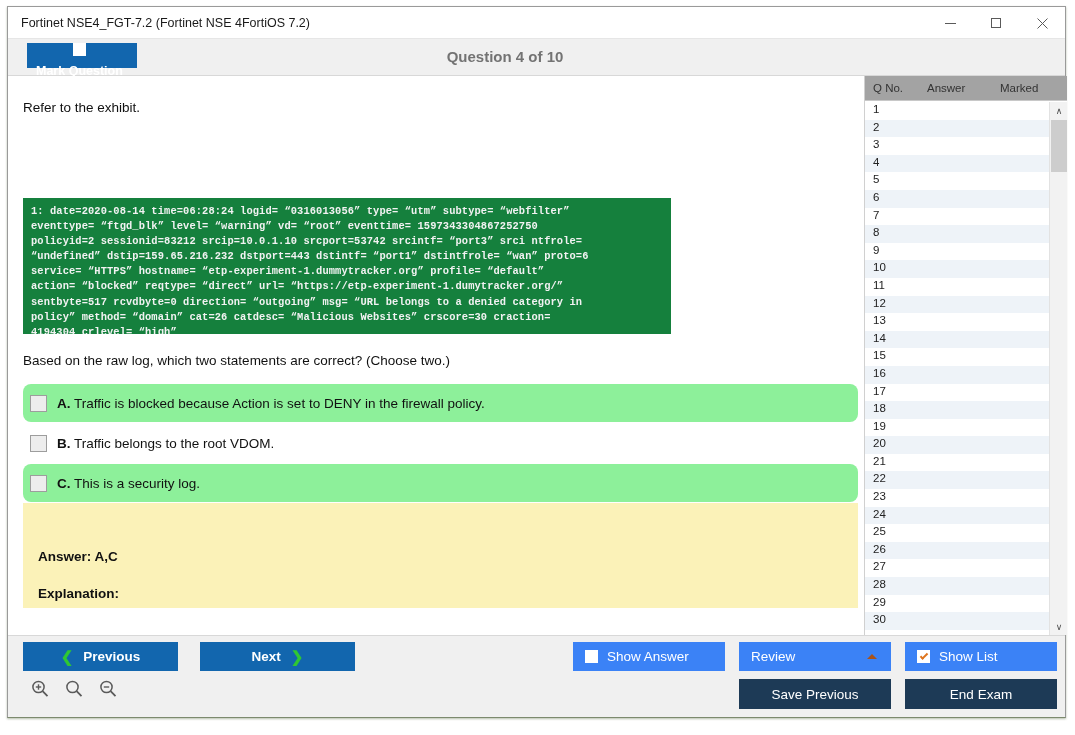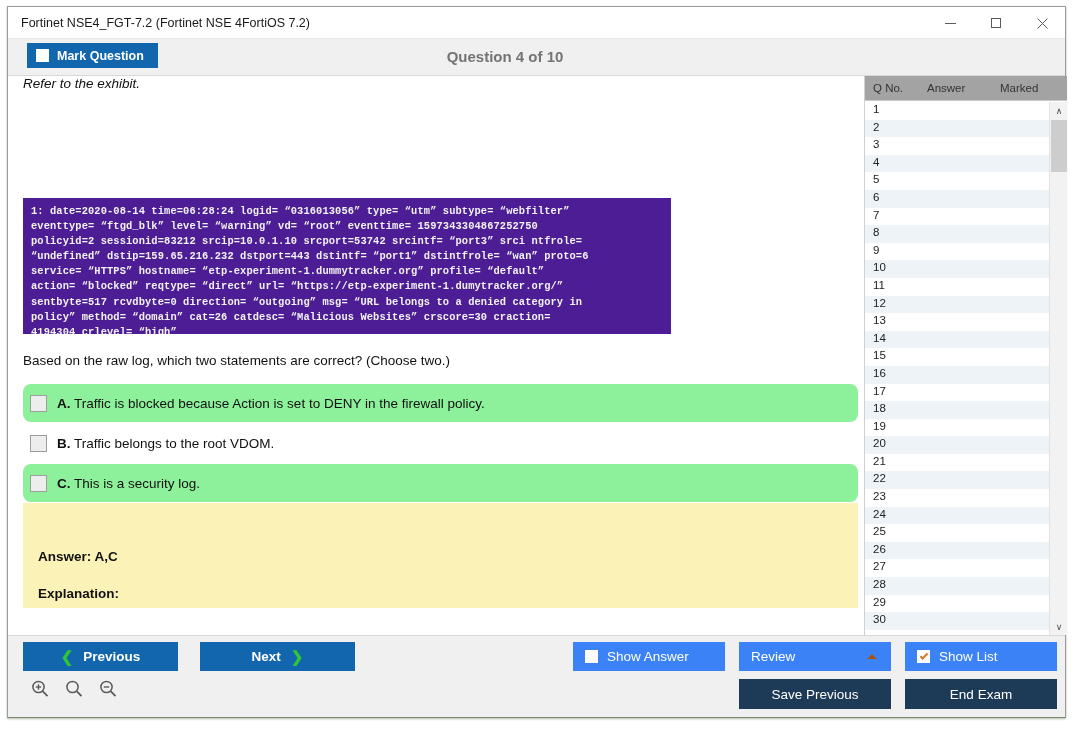--- a/index.html
+++ b/index.html
@@ -73,20 +73,21 @@
     background: #1266ae;
     color: #ffffff;
     border: none;
     display: flex;
     align-items: center;
     gap: 8px;
     font-size: 12.5px;
     font-weight: bold;
     cursor: pointer;
     font-family: "Liberation Sans", sans-serif;
+    flex-direction: column;
   }
   .cb-white {
     width: 13px;
     height: 13px;
     background: #ffffff;
     display: inline-block;
     flex: 0 0 auto;
   }
   .question-counter {
     position: absolute;
@@ -112,34 +113,33 @@
     left: 0;
     top: 0;
     width: 850px;
     height: 559px;
     overflow: hidden;
   }
 
   .refer-text {
     position: absolute;
     left: 15px;
-    top: 0;
+    top: 24px;
     font-size: 13.5px;
     color: #111111;
-    font-style: italic;
   }
 
   
   .exhibit {
     position: absolute;
     left: 15px;
     top: 122px;
     width: 648px;
     height: 136px;
-    background: #4c1d95;
+    background: #15803d;
     padding: 6px 25px 0 8px;
     overflow: hidden;
   }
   .exhibit pre {
     font-family: "Liberation Mono", "DejaVu Sans Mono", monospace;
     font-size: 10.4px;
     line-height: 15.1px;
     color: #f2f2f2;
     white-space: pre;
     letter-spacing: .1px;

